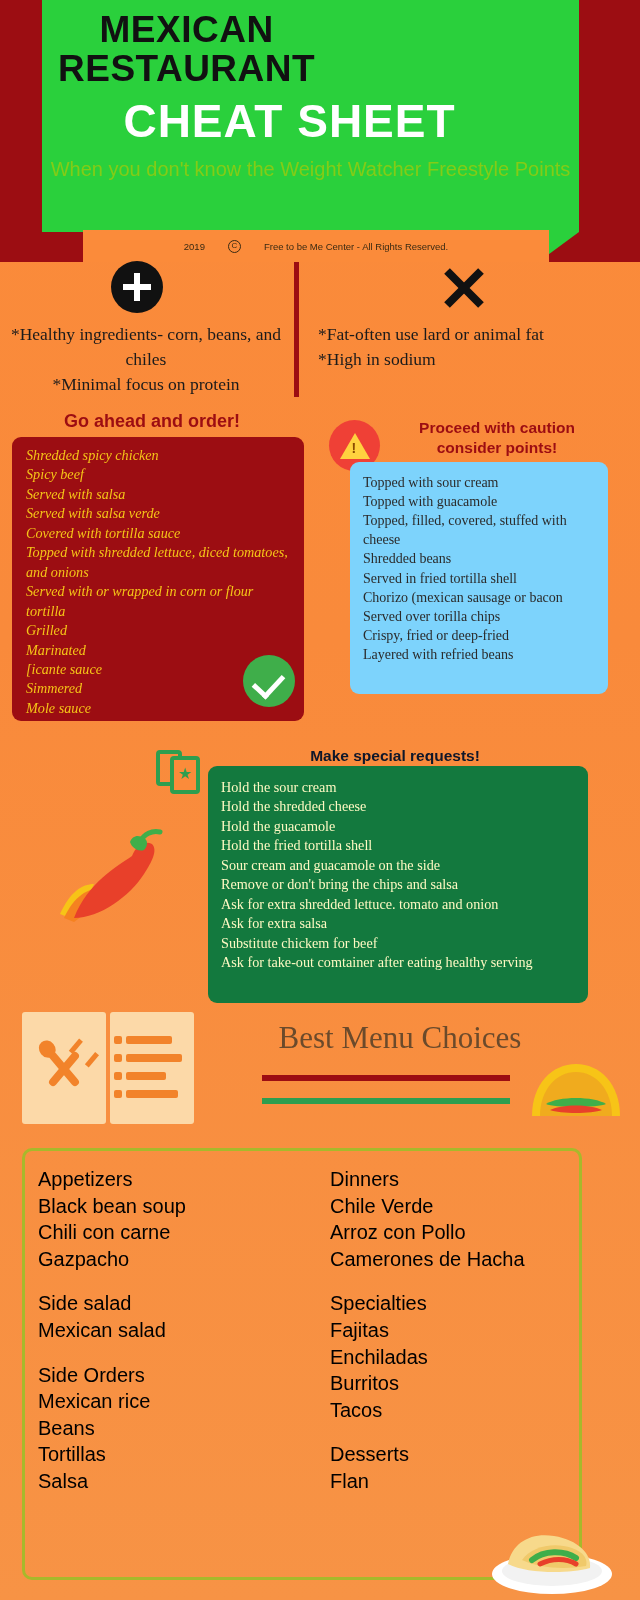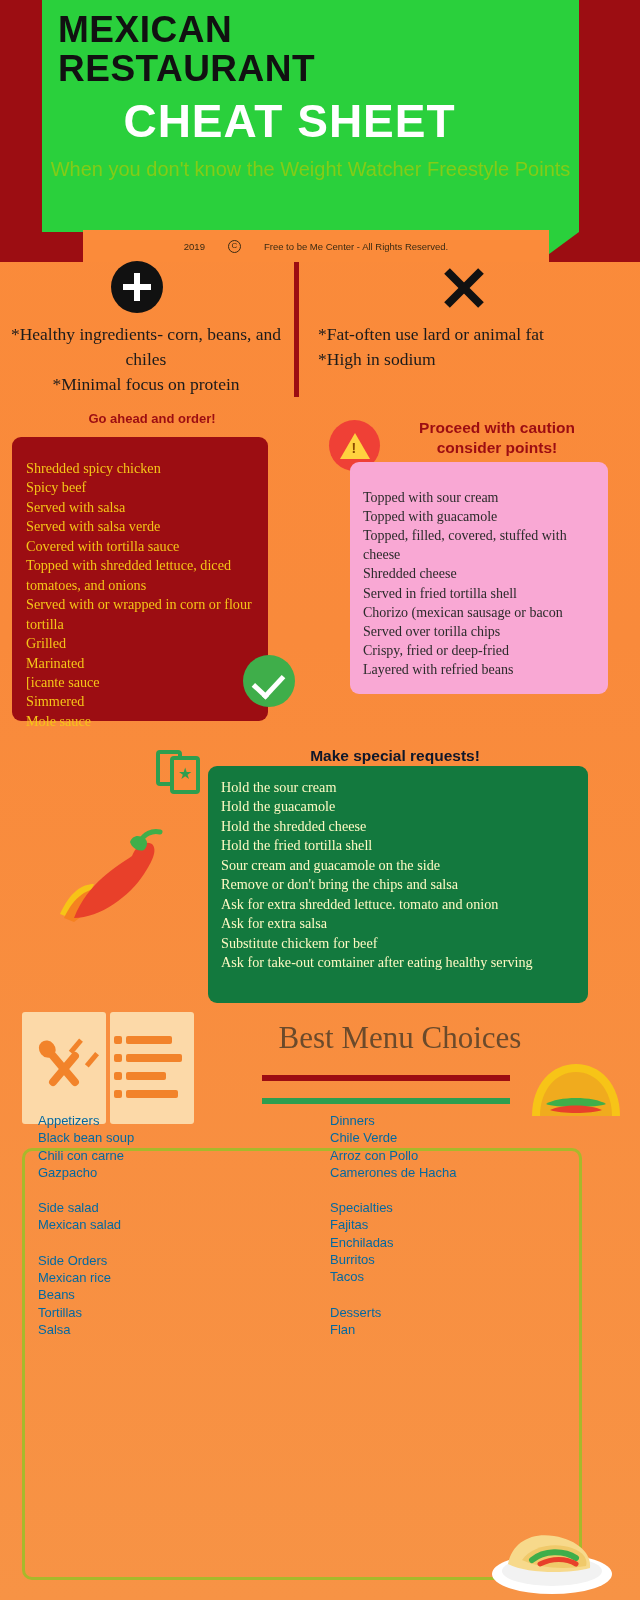--- a/index.html
+++ b/index.html
@@ -36,20 +36,21 @@
     width: 0; height: 0;
   }
   .title-1 {
     position: absolute;
     top: 10px; left: 58px;
     font-size: 37px;
     font-weight: bold;
     line-height: 1.06;
     color: #111;
     letter-spacing: 0.5px;
+    text-align: center;
   }
   .title-2 {
     position: absolute;
     top: 94px; left: 0; width: 579px;
     text-align: center;
     font-size: 46px;
     font-weight: bold;
     color: #ffffff;
     letter-spacing: 1px;
   }
@@ -137,31 +138,32 @@
     line-height: 1.42;
     color: #1b1b1b;
   }
   .cons-list .hang { padding-left: 12px; text-indent: -12px; }
 
   
   .go-heading {
     position: absolute;
     top: 411px; left: 12px; width: 280px;
     text-align: center;
-    font-size: 13px;
+    font-size: 18px;
     font-weight: bold;
     color: #9c0d12;
   }
   .red-box {
     position: absolute;
     top: 437px; left: 12px;
-    width: 256px; height: 284px;
+    width: 292px; height: 284px;
     background: #9c0d12;
     border-radius: 9px;
-    padding: 22px 14px;
+    padding: 9px 14px;
+    font-style: italic;
   }
   .red-box ul { list-style: none; }
   .red-box li {
     font-family: "Liberation Serif", serif;
     font-size: 14.2px;
     line-height: 1.37;
     color: #f5c518;
   }
   .check-circle {
     position: absolute;
@@ -209,23 +211,23 @@
     text-align: center;
     font-size: 15.5px;
     font-weight: bold;
     line-height: 1.28;
     color: #9c0d12;
   }
   .yellow-box {
     position: absolute;
     top: 462px; left: 350px;
     width: 258px; height: 232px;
-    background: #f9a8d4;
+    background: #7dd3fc;
     border-radius: 9px;
-    padding: 26px 13px;
+    padding: 11px 13px;
   }
   .yellow-box ul { list-style: none; }
   .yellow-box li {
     font-family: "Liberation Serif", serif;
     font-size: 14px;
     line-height: 1.365;
     color: #2b2b2b;
   }
 
   
@@ -351,24 +353,24 @@
   
   .menu-box {
     position: absolute;
     top: 1148px; left: 22px;
     width: 560px; height: 432px;
     border: 3px solid #a7b92b;
     border-radius: 10px;
   }
   .menu-col {
     position: absolute;
-    top: 1112px;
-    font-size: 13px;
+    top: 1166px;
+    font-size: 20px;
     line-height: 1.33;
-    color: #0369a1;
+    color: #000000;
   }
   .menu-col.left  { left: 38px; width: 260px; }
   .menu-col.right { left: 330px; width: 250px; }
   .menu-group { margin-bottom: 18px; }
   .menu-group div { white-space: nowrap; }
 
   .burrito-plate {
     position: absolute;
     top: 1516px; left: 488px;
     width: 128px; height: 80px;
@@ -426,40 +428,40 @@
 
 <div class="warn-tri">
     <span class="tri"></span>
   </div>
 <div class="caution-heading">Proceed with caution consider points!</div>
 <div class="yellow-box">
   <ul>
     <li>Topped with sour cream</li>
     <li>Topped with guacamole</li>
     <li>Topped, filled, covered, stuffed with cheese</li>
-    <li>Shredded cheese</li>
+    <li>Shredded beans</li>
     <li>Served in fried tortilla shell</li>
     <li>Chorizo (mexican sausage or bacon</li>
     <li>Served over torilla chips</li>
     <li>Crispy, fried or deep-fried</li>
     <li>Layered with refried beans</li>
   </ul>
 </div>
 
 <div class="clipboard-icon">
   <span class="cb1"></span>
     <span class="cb2"></span>
     <span class="star">★</span>
 </div>
 <div class="requests-heading">Make special requests!</div>
 <div class="green-box">
   <ul>
     <li>Hold the sour cream</li>
+    <li>Hold the shredded cheese</li>
     <li>Hold the guacamole</li>
-    <li>Hold the shredded cheese</li>
     <li>Hold the fried tortilla shell</li>
     <li>Sour cream and guacamole on the side</li>
     <li>Remove or don't bring the chips and salsa</li>
     <li>Ask for extra shredded lettuce. tomato and onion</li>
     <li>Ask for extra salsa</li>
     <li>Substitute chickem for beef</li>
     <li>Ask for take-out comtainer after eating healthy serving</li>
   </ul>
 </div>
 

